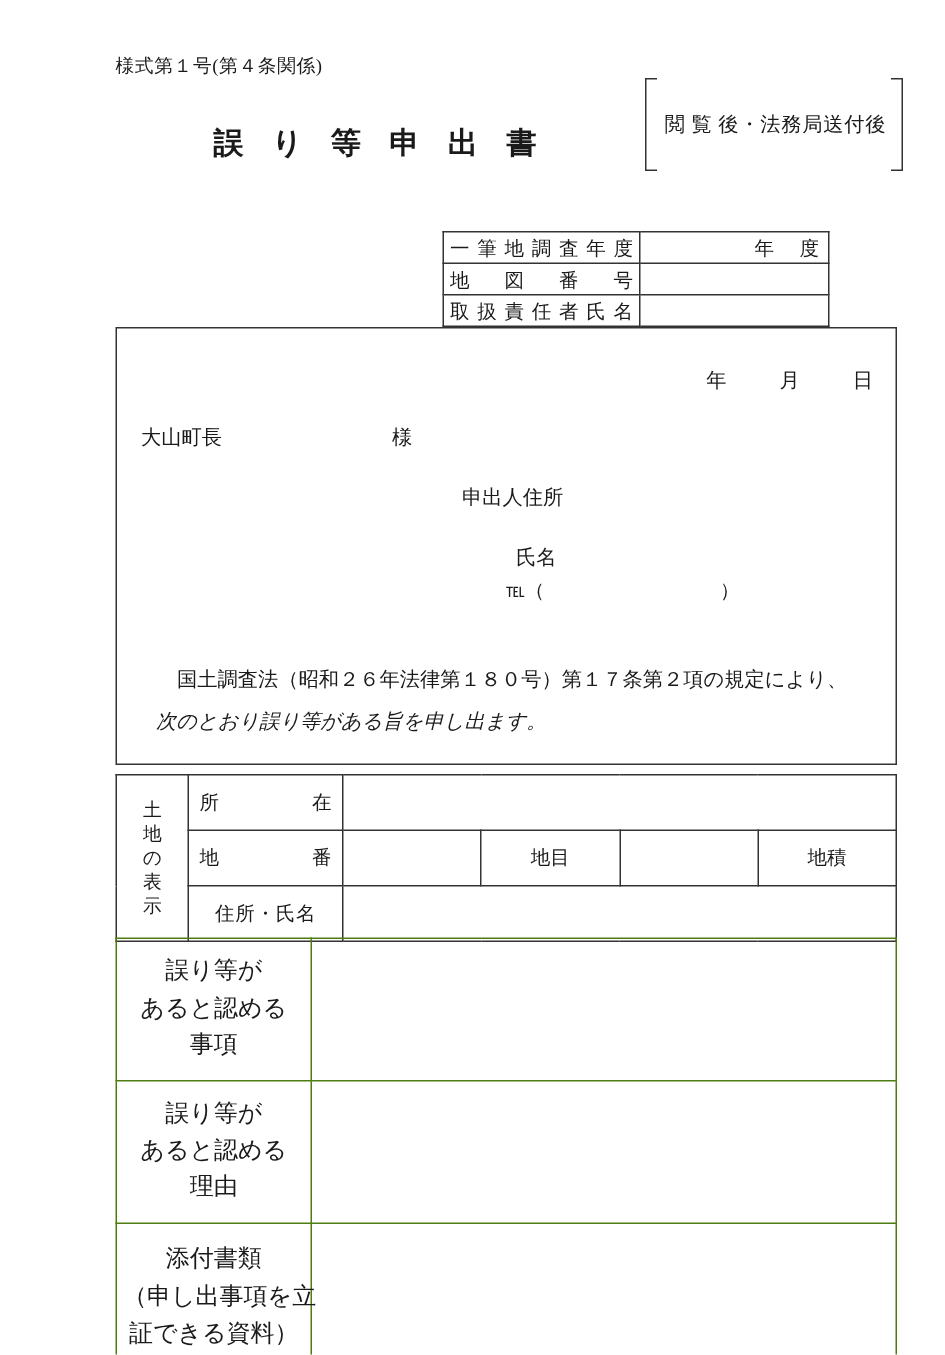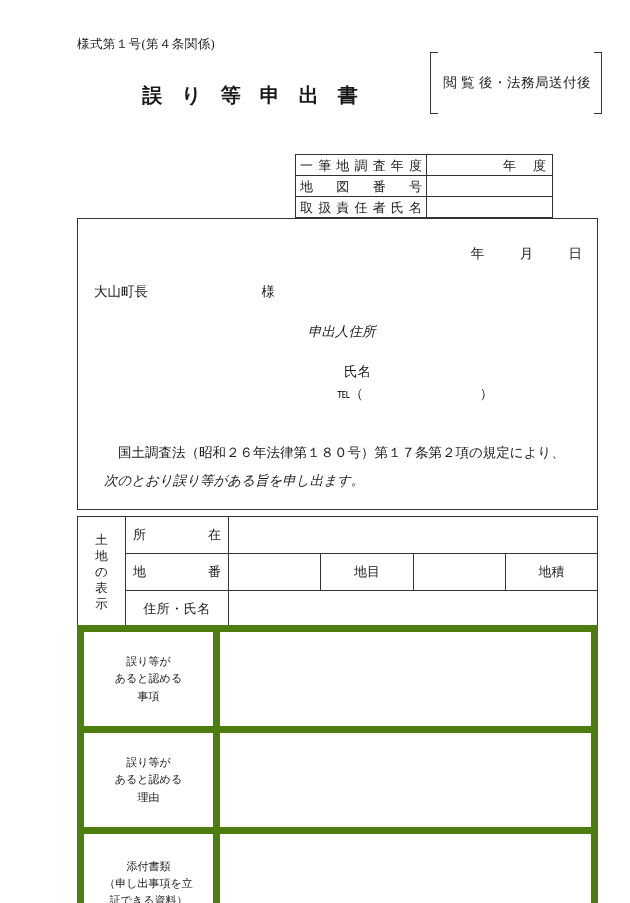--- a/index.html
+++ b/index.html
@@ -139,21 +139,20 @@
     white-space: nowrap;
   }
   .addressee .hon { margin-left: 110px; }
 
   .applicant-addr {
     position: absolute;
     left: 230px;
     top: 104px;
     font-size: 13.5px;
     white-space: nowrap;
-    font-style: italic;
   }
   .applicant-name {
     position: absolute;
     left: 266px;
     top: 144px;
     font-size: 13.5px;
     white-space: nowrap;
   }
   .applicant-tel {
     position: absolute;
@@ -217,22 +216,22 @@
   
   .notes-table {
     position: absolute;
     left: 77px;
     top: 625px;
     width: 521px;
     border-collapse: collapse;
     table-layout: fixed;
   }
   .notes-table td {
-    border: 7px solid #4d7c0f;
-    font-size: 11px;
+    border: 1px solid #4d7c0f;
+    font-size: 16px;
     vertical-align: middle;
   }
   .notes-label {
     width: 121px;
     text-align: center;
     line-height: 1.55;
     padding: 6px 4px;
   }
   .notes-label span { display: block; white-space: nowrap; }
   .notes-value { padding: 0 6px; }

